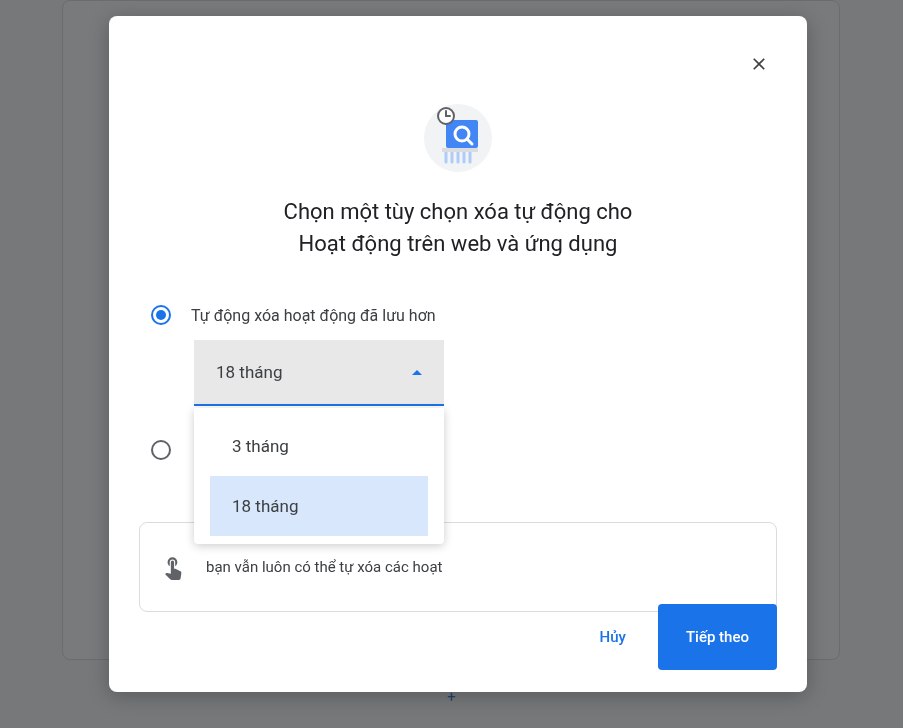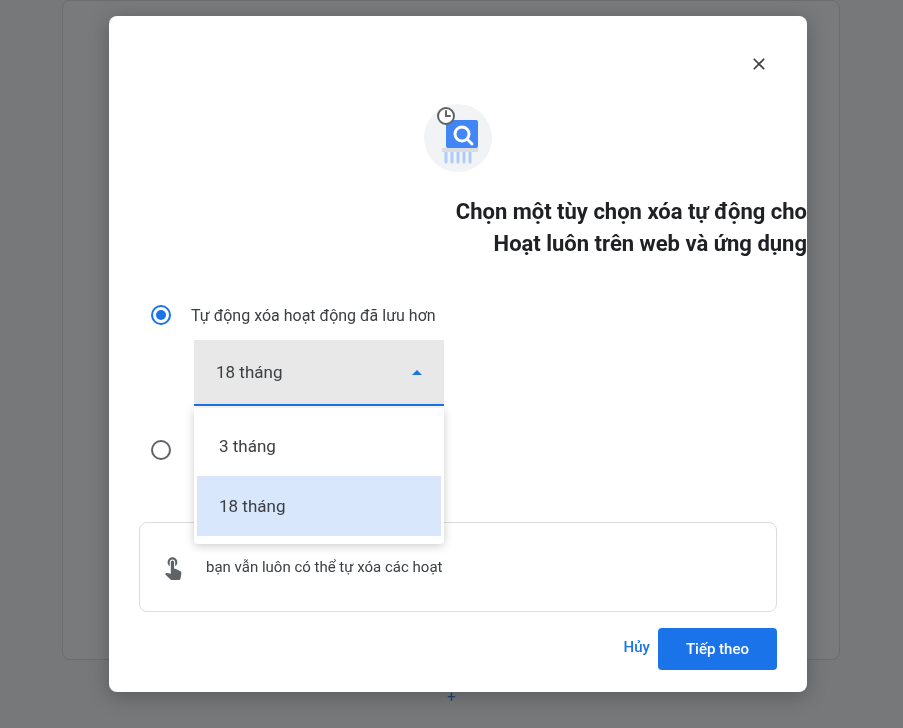--- a/index.html
+++ b/index.html
@@ -45,25 +45,25 @@
   }
   .hero-icon {
     position: absolute;
     left: 50%; transform: translateX(-50%);
     top: 86px;
     width: 72px; height: 72px;
   }
   .dialog-title {
     position: absolute;
     left: 0; right: 0; top: 180px;
-    text-align: right;
+    text-align: center;
     font-size: 22px;
     color: #202124;
     line-height: 32px;
-    font-weight: 700;
+    font-weight: 400;
   }
   .radio-row {
     position: absolute;
     display: flex; align-items: center;
     gap: 20px;
   }
   .radio-row-1 { left: 42px; top: 289px; }
   .radio-row-2 { left: 42px; top: 424px; }
   .radio-outline {
     width: 20px; height: 20px; border-radius: 50%;
@@ -95,21 +95,21 @@
     border-bottom: 5px solid #1a73e8;
   }
   .dropdown {
     position: absolute;
     left: 85px; top: 392px;
     width: 250px;
     background: #fff;
     box-shadow: 0 2px 10px rgba(0,0,0,0.2);
     border-radius: 0 0 4px 4px;
     z-index: 10;
-    padding: 8px 3px;
+    padding: 8px 16px;
   }
   .dropdown-item {
     height: 60px;
     display: flex; align-items: center;
     padding: 0 22px;
     font-size: 17px; color: #3c4043;
     cursor: pointer;
   }
   .dropdown-item.selected { background: #d9e7fd; }
   .note-box {
@@ -119,30 +119,30 @@
     border: 1px solid #dadce0;
     border-radius: 8px;
     display: flex; align-items: center;
     padding: 0 20px;
     gap: 20px;
   }
   .note-text { font-size: 15px; color: #3c4043; line-height: 22px; }
   .actions {
     position: absolute;
     right: 30px; bottom: 22px;
-    display: flex; align-items: flex-start; 
+    display: flex; align-items: center; gap: 24px;
   }
   .btn-text {
     color: #1a73e8; font-size: 15px; font-weight: 500;
     cursor: pointer; padding: 10px 8px;
   }
   .btn-primary {
     background: #1a73e8; color: #fff;
     font-size: 15px; font-weight: 500;
-    padding: 12px 28px;
+    padding: 24px 28px;
     border-radius: 4px;
     cursor: pointer;
   }
 </style>
 </head>
 <body>
 
 <div class="backdrop">
   <div class="bg-card"></div>
   <div class="bg-link">
@@ -175,21 +175,21 @@
         <line x1="36" y1="50" x2="36" y2="60"></line>
         <line x1="42" y1="50" x2="42" y2="60"></line>
         <line x1="48" y1="50" x2="48" y2="60"></line>
       </g>
       <rect x="20" y="46" width="36" height="4" fill="#dadce0"></rect>
     </svg>
   </div>
 
   <div class="dialog-title">
     <div>Chọn một tùy chọn xóa tự động cho</div>
-    <div>Hoạt luôn trên web và ứng dụng</div>
+    <div>Hoạt động trên web và ứng dụng</div>
   </div>
 
   <div class="radio-row radio-row-1">
     <div class="radio-outline selected">
       <div class="radio-dot"></div>
     </div>
     <div class="radio-label">Tự động xóa hoạt động đã lưu hơn</div>
   </div>
 
   <div class="select-box">

